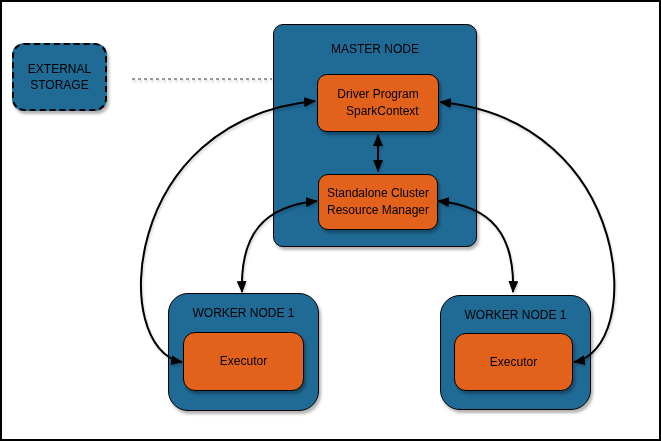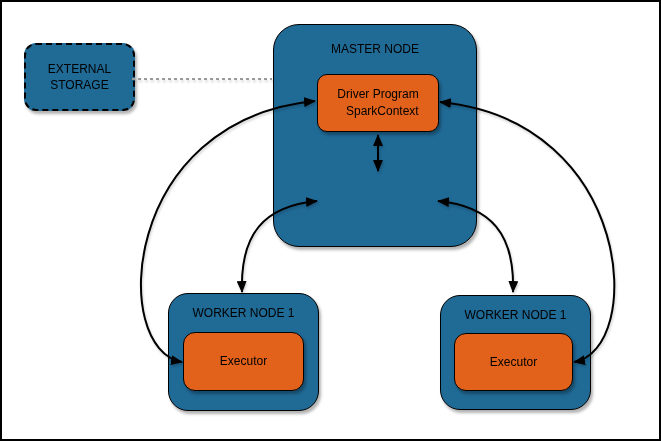--- a/index.html
+++ b/index.html
@@ -36,23 +36,23 @@
     position:absolute;
     background:var(--box-orange);
     border:1px solid #000;
     box-shadow:2px 3px 3px rgba(0,0,0,0.30);
     display:flex;align-items:center;justify-content:center;
     text-align:right;
     font-size:12px;line-height:17px;
     color:#000;
     white-space:pre-line;
   }
-  .ext{left:22px;top:41px;width:111px;height:68px;border:2px dashed #000;border-radius:12px;
+  .ext{left:10px;top:41px;width:95px;height:68px;border:2px dashed #000;border-radius:12px;
        display:flex;align-items:center;justify-content:center;line-height:16px;white-space:pre-line;}
-  .master{left:271px;top:22px;width:204px;height:223px;border-radius:26px;padding-top:17px;}
+  .master{left:271px;top:22px;width:204px;height:223px;border-radius:10px;padding-top:17px;}
   .driver{left:315px;top:72px;width:122px;height:58px;border-radius:10px;}
   .rm{left:316px;top:172px;width:120px;height:56px;border-radius:10px;}
   .worker-left{left:166px;top:291px;width:151px;height:118px;border-radius:20px;padding-top:12px;}
   .exec-left{left:181px;top:330px;width:121px;height:59px;border-radius:12px;}
   .worker-right{left:438px;top:293px;width:151px;height:115px;border-radius:20px;padding-top:12px;}
   .exec-right{left:452px;top:331px;width:119px;height:58px;border-radius:12px;}
   svg.edges{
     position:absolute;left:0;top:0;width:661px;height:441px;
     pointer-events:none;
     filter:drop-shadow(1px 2px 1px rgba(0,0,0,0.18));
@@ -78,20 +78,22 @@
   <div class="node ext">EXTERNAL
 STORAGE</div>
 
   <div class="node master">
     <span class="node-title">MASTER NODE</span>
   </div>
 
   <div class="obox driver">Driver Program
 SparkContext</div>
 
+  <div class="obox rm">Standalone Cluster
+Resource Manager</div>
 
   <div class="node worker-left">
     <span class="node-title">WORKER NODE 1</span>
   </div>
 
   <div class="obox exec-left">Executor</div>
 
   <div class="node worker-right">
     <span class="node-title">WORKER NODE 1</span>
   </div>

